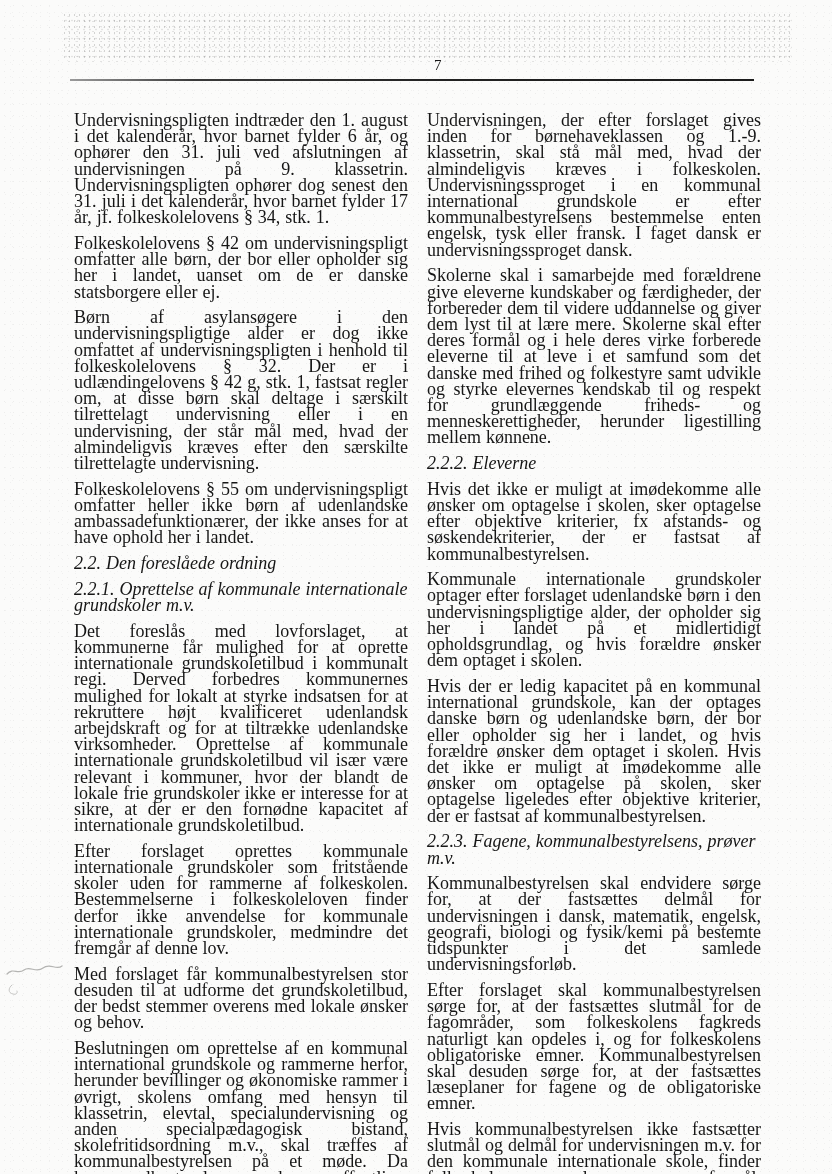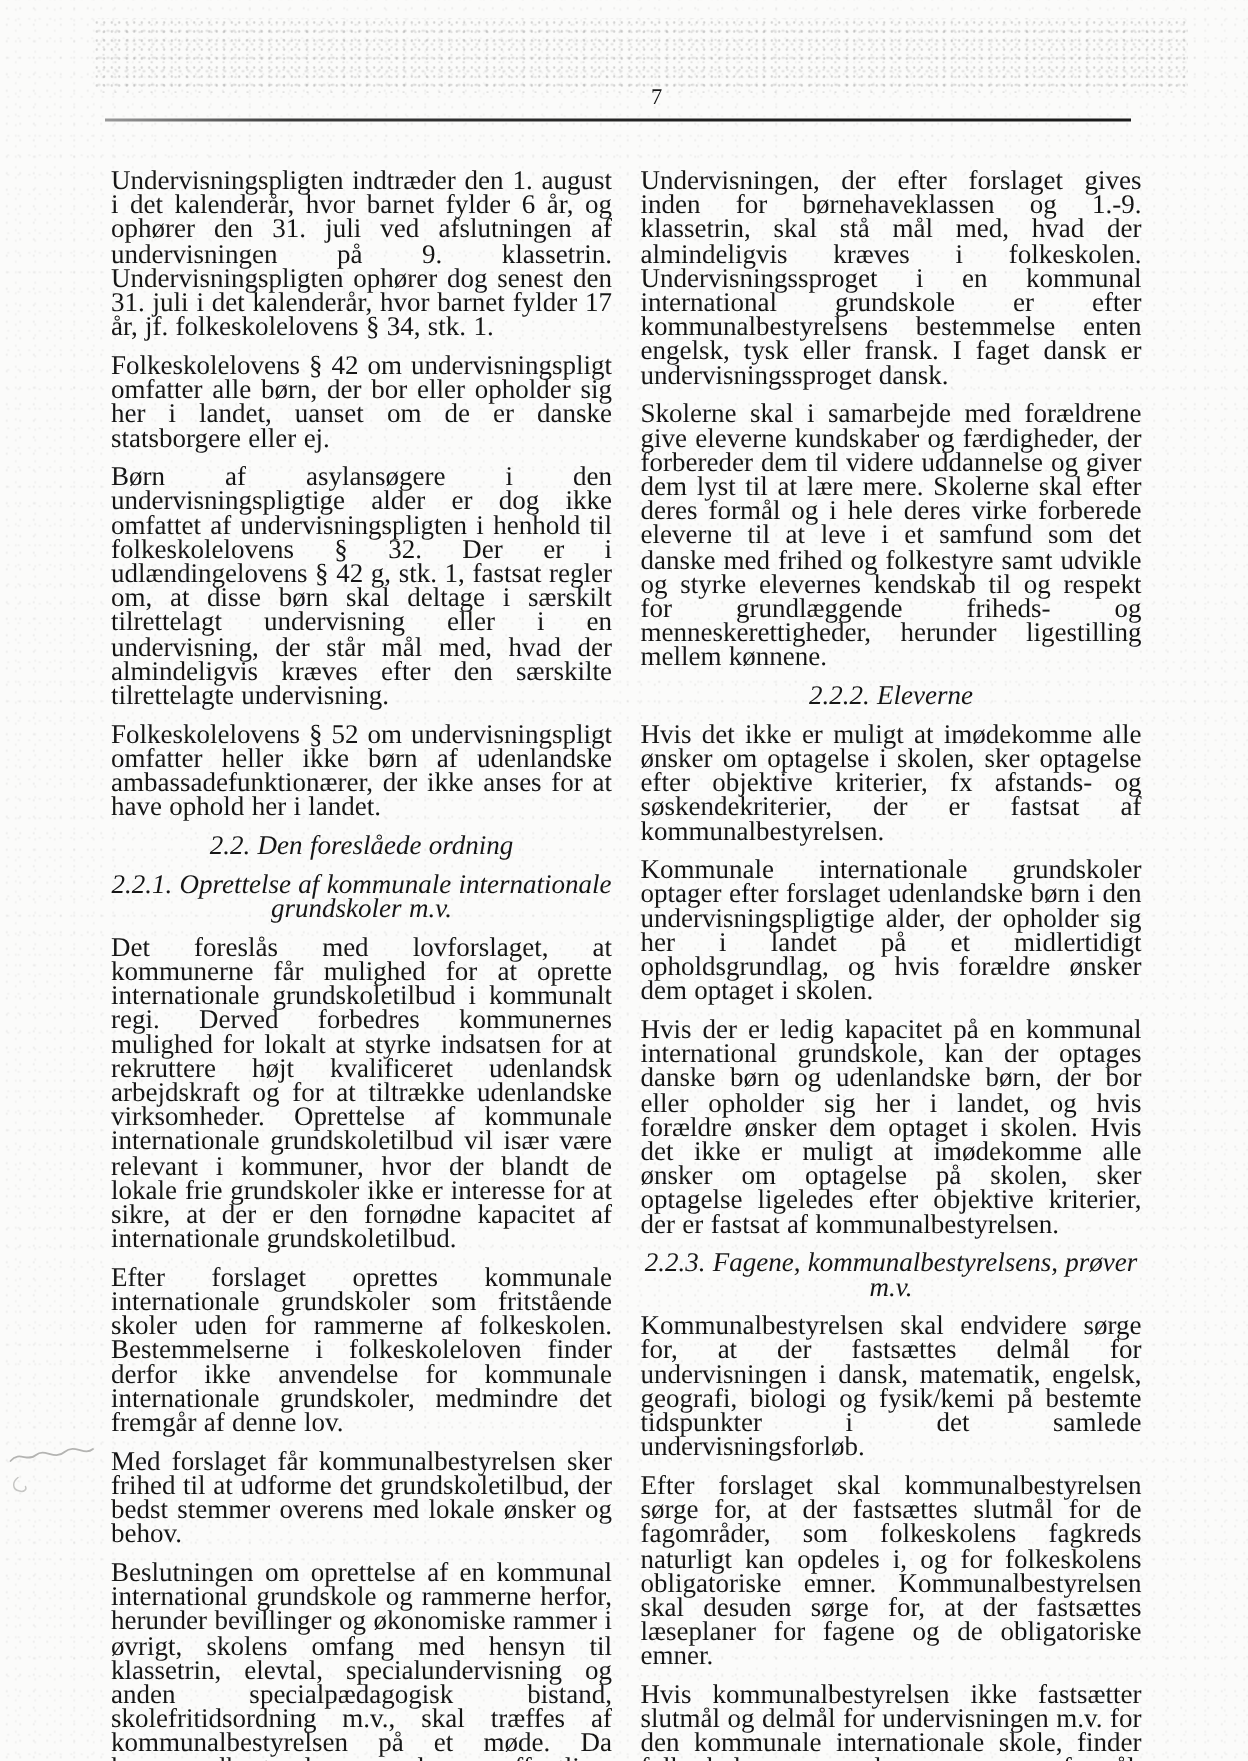--- a/index.html
+++ b/index.html
@@ -72,21 +72,21 @@
     line-height: 16.2px;
     word-spacing: 0.4px;
     -webkit-hyphens: auto;
     hyphens: auto;
   }
   .col-left  { left: 74px; }
   .col-right { left: 427px; }
   .col p { margin: 0 0 9.5px 0; }
   .col p.heading {
     font-style: italic;
-    text-align: center;
+    text-align: left;
     margin: 0 0 9.5px 0;
   }
 </style>
 </head>
 <body>
 
 <div class="page">
 
   <div class="top-noise"></div>
 
@@ -96,26 +96,26 @@
 
   <svg class="margin-mark" viewBox="0 0 66 48">
     <path d="M3 19 C 9 12, 14 20, 20 15 S 32 19, 39 13 S 52 16, 58 11" fill="none" stroke="#b4b4b2" stroke-width="1.2" stroke-linecap="round"></path>
     <path d="M8 30 c -4 3, -4 8, 1 9 c 3 1, 5 -1, 4 -3" fill="none" stroke="#c6c6c4" stroke-width="1" stroke-linecap="round"></path>
   </svg>
 
   <div class="col col-left" id="col-left">
       <p class="para">Undervisningspligten indtræder den 1. august i det kalenderår, hvor barnet fylder 6 år, og ophører den 31. juli ved afslutningen af undervisningen på 9. klassetrin. Undervisningspligten ophører dog senest den 31. juli i det kalenderår, hvor barnet fylder 17 år, jf. folkeskolelovens § 34, stk. 1.</p>
       <p class="para">Folkeskolelovens § 42 om undervisningspligt omfatter alle børn, der bor eller opholder sig her i landet, uanset om de er danske statsborgere eller ej.</p>
       <p class="para">Børn af asylansøgere i den undervisningspligtige alder er dog ikke omfattet af undervisningspligten i henhold til folkeskolelovens § 32. Der er i udlændingelovens § 42 g, stk. 1, fastsat regler om, at disse børn skal deltage i særskilt tilrettelagt undervisning eller i en undervisning, der står mål med, hvad der almindeligvis kræves efter den særskilte tilrettelagte undervisning.</p>
-      <p class="para">Folkeskolelovens § 52 om undervisningspligt omfatter heller ikke børn af udenlandske ambassadefunktionærer, der ikke anses for at have ophold her i landet.</p>
+      <p class="para">Folkeskolelovens § 55 om undervisningspligt omfatter heller ikke børn af udenlandske ambassadefunktionærer, der ikke anses for at have ophold her i landet.</p>
       <p class="heading">2.2. Den foreslåede ordning</p>
       <p class="heading">2.2.1. Oprettelse af kommunale internationale grundskoler m.v.</p>
       <p class="para">Det foreslås med lovforslaget, at kommunerne får mulighed for at oprette internationale grundskoletilbud i kommunalt regi. Derved forbedres kommunernes mulighed for lokalt at styrke indsatsen for at rekruttere højt kvalificeret udenlandsk arbejdskraft og for at tiltrække udenlandske virksomheder. Oprettelse af kommunale internationale grundskoletilbud vil især være relevant i kommuner, hvor der blandt de lokale frie grundskoler ikke er interesse for at sikre, at der er den fornødne kapacitet af internationale grundskoletilbud.</p>
       <p class="para">Efter forslaget oprettes kommunale internationale grundskoler som fritstående skoler uden for rammerne af folkeskolen. Bestemmelserne i folkeskoleloven finder derfor ikke anvendelse for kommunale internationale grundskoler, medmindre det fremgår af denne lov.</p>
-      <p class="para">Med forslaget får kommunalbestyrelsen sker frihed til at udforme det grundskoletilbud, der bedst stemmer overens med lokale ønsker og behov.</p>
+      <p class="para">Med forslaget får kommunalbestyrelsen stor desuden til at udforme det grundskoletilbud, der bedst stemmer overens med lokale ønsker og behov.</p>
       <p class="para">Beslutningen om oprettelse af en kommunal international grundskole og rammerne herfor, herunder bevillinger og økonomiske rammer i øvrigt, skolens omfang med hensyn til klassetrin, elevtal, specialundervisning og anden specialpædagogisk bistand, skolefritidsordning m.v., skal træffes af kommunalbestyrelsen på et møde. Da kommunalbestyrelsens møder er offentlige, indebærer forslaget, at der sikres mulighed for, at oprettelse af en kommunal international skole i højere grad kan blive et tema i den lokale debat.</p>
     </div>
 
   <div class="col col-right" id="col-right">
       <p class="para">Undervisningen, der efter forslaget gives inden for børnehaveklassen og 1.-9. klassetrin, skal stå mål med, hvad der almindeligvis kræves i folkeskolen. Undervisningssproget i en kommunal international grundskole er efter kommunalbestyrelsens bestemmelse enten engelsk, tysk eller fransk. I faget dansk er undervisningssproget dansk.</p>
       <p class="para">Skolerne skal i samarbejde med forældrene give eleverne kundskaber og færdigheder, der forbereder dem til videre uddannelse og giver dem lyst til at lære mere. Skolerne skal efter deres formål og i hele deres virke forberede eleverne til at leve i et samfund som det danske med frihed og folkestyre samt udvikle og styrke elevernes kendskab til og respekt for grundlæggende friheds- og menneskerettigheder, herunder ligestilling mellem kønnene.</p>
       <p class="heading">2.2.2. Eleverne</p>
       <p class="para">Hvis det ikke er muligt at imødekomme alle ønsker om optagelse i skolen, sker optagelse efter objektive kriterier, fx afstands- og søskendekriterier, der er fastsat af kommunalbestyrelsen.</p>
       <p class="para">Kommunale internationale grundskoler optager efter forslaget udenlandske børn i den undervisningspligtige alder, der opholder sig her i landet på et midlertidigt opholdsgrundlag, og hvis forældre ønsker dem optaget i skolen.</p>
       <p class="para">Hvis der er ledig kapacitet på en kommunal international grundskole, kan der optages danske børn og udenlandske børn, der bor eller opholder sig her i landet, og hvis forældre ønsker dem optaget i skolen. Hvis det ikke er muligt at imødekomme alle ønsker om optagelse på skolen, sker optagelse ligeledes efter objektive kriterier, der er fastsat af kommunalbestyrelsen.</p>

